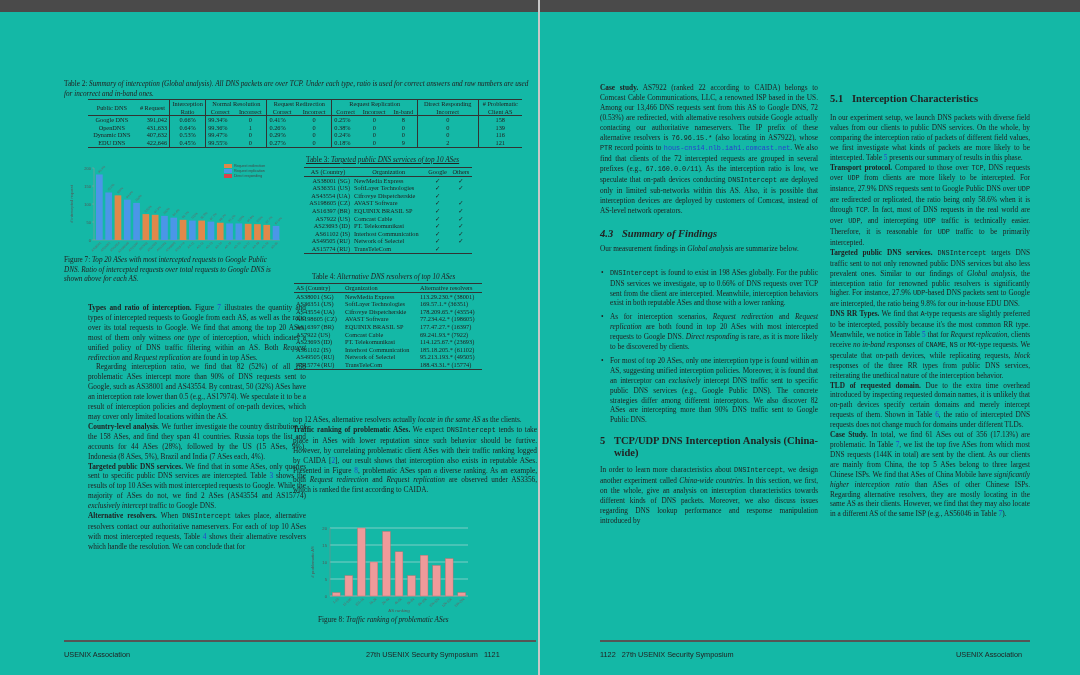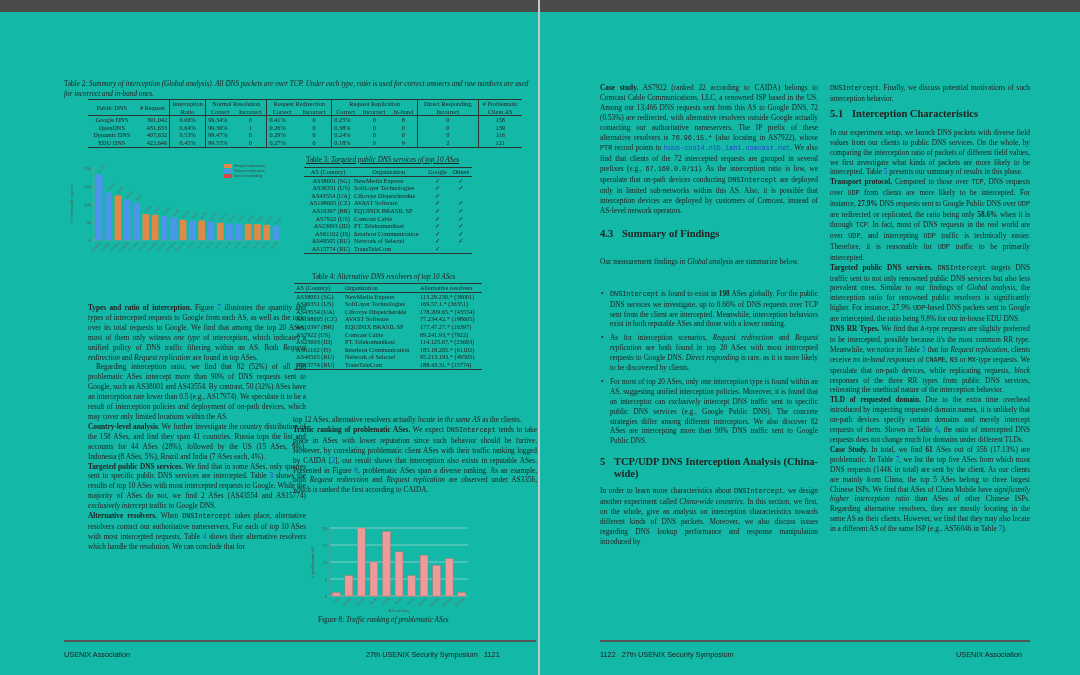--- a/index.html
+++ b/index.html
@@ -12,21 +12,21 @@
   .gutter { position: absolute; left: 538px; top: 0; width: 2px; height: 675px; background: #c8c8c8; }
 
   .col { position: absolute; font-size: 7.3px; line-height: 9.9px; text-align: justify; }
   .p { margin-bottom: 0; }
   .p.indent { text-indent: 8px; }
   .rh { font-weight: bold; }
   .it { font-style: italic; }
   .tt { font-family: "Liberation Mono", monospace; font-size: 6.8px; }
   .link { color: #2a3dd0; }
   .tt.link { color: #2a3dd0; }
-  .bold { font-weight: bold; }
+  .bold { font-weight: normal; }
 
   .caption { font-size: 7.2px; line-height: 9.6px; }
   .caption .it { font-style: italic; }
 
   table.tbl { border-collapse: collapse; font-size: 6.3px; line-height: 7.6px; }
   table.tbl td, table.tbl th { font-weight: normal; padding: 0 2px; white-space: nowrap; }
   .topline { border-top: 1.2px solid #333; }
   .botline { border-bottom: 1.2px solid #333; }
   .midline { border-bottom: 0.8px solid #333; }
   .vr { border-right: 0.6px solid #333; }
@@ -214,20 +214,24 @@
         <g>
           <rect x="160" y="6" width="8" height="4" fill="#e0884a"></rect>
           <text x="170" y="9.4" font-size="3.6" fill="#444">Request redirection</text>
           <rect x="160" y="11" width="8" height="4" fill="#4b96e8"></rect>
           <text x="170" y="14.4" font-size="3.6" fill="#444">Request replication</text>
           <rect x="160" y="16" width="8" height="4" fill="#d9434a"></rect>
           <text x="170" y="19.4" font-size="3.6" fill="#444">Direct responding</text>
         </g>
       </svg>
 
+    <div class="caption" style="position:absolute; left:64px; top:244px; width:218px; text-align:left;">
+      <span>Figure 7:</span>
+      <span class="it">Top 20 ASes with most intercepted requests to Google Public DNS. Ratio of intercepted requests over total requests to Google DNS is shown above for each AS.</span>
+    </div>
 
     <div class="caption" style="position:absolute; left:306px; top:144px; width:230px;text-decoration:underline;">
       <span>Table 3:</span>
       <span class="it">Targeted public DNS services of top 10 ASes</span>
     </div>
     <table class="tbl" style="position:absolute; left:304px; top:155px; width:168px;">
       <thead>
         <tr class="topline">
           <td class="midline" style="text-align:center;">AS (Country)</td>
           <td class="midline" style="text-align:center;">Organization</td>
@@ -478,24 +482,24 @@
         <span class="tt">76.96.15.*</span>
         <span>(also locating in AS7922), whose</span>
         <span class="tt">PTR</span>
         <span>record points to</span>
         <span class="tt link">hous-cns14.nlb.iah1.comcast.net</span><span>. We also find that clients of the 72 intercepted requests are grouped in several prefixes (e.g.,</span>
         <span class="tt">67.160.0.0/11</span><span>). As the interception ratio is low, we speculate that on-path devices conducting</span>
         <span class="tt">DNSIntercept</span>
         <span>are deployed only in limited sub-networks within this AS. Also, it is possible that interception devices are deployed by customers of Comcast, instead of AS-level network operators.</span>
       </p>
 
-      <div class="sec-h" style="margin-top:12px; margin-bottom:17px;">
+      <div class="sec-h" style="margin-top:12px; margin-bottom:4px;font-style:italic;">
         <span class="num">4.3</span><span>Summary of Findings</span>
       </div>
-      <p class="p" style="margin-bottom:22px;font-family:Liberation Serif, serif;">
+      <p class="p" style="margin-bottom:14px;font-family:Liberation Serif, serif;">
         <span>Our measurement findings in</span>
         <span class="it">Global analysis</span>
         <span>are summarize below.</span>
       </p>
       <ul class="bullets">
         <li>
           <span class="tt">DNSIntercept</span>
           <span>is found to exist in</span>
           <span class="bold">198</span>
           <span>ASes globally. For the public DNS services we investigate, up to 0.66% of DNS requests over TCP sent from the client are intercepted. Meanwhile, interception behaviors exist in both reputable ASes and those with a lower ranking.</span>
@@ -521,24 +525,21 @@
           <span>TCP/UDP DNS Interception Analysis (China-wide)</span>
       </div>
       <p class="p">
         <span>In order to learn more characteristics about</span>
         <span class="tt">DNSIntercept</span><span>, we design another experiment called</span>
         <span class="it">China-wide countries</span><span>. In this section, we first, on the whole, give an analysis on interception characteristics towards different kinds of DNS packets. Moreover, we also discuss issues regarding DNS lookup performance and response manipulation introduced by</span>
       </p>
     </div>
 
     <div class="col" style="left:290px; top:71px; width:200px;">
-      <p class="p">
-        <span class="tt">DNSIntercept</span><span>. Finally, we discuss potential motivations of such interception behavior.</span>
-      </p>
-      <div class="sec-h" style="margin-top:4px; margin-bottom:8px;">
+      <div class="sec-h" style="margin-top:10px; margin-bottom:8px;">
         <span class="num">5.1</span><span>Interception Characteristics</span>
       </div>
       <p class="p">
         <span>In our experiment setup, we launch DNS packets with diverse field values from our clients to public DNS services. On the whole, by comparing the interception ratio of packets of different field values, we first investigate what kinds of packets are more likely to be intercepted. Table</span>
         <span class="link">5</span>
         <span>presents our summary of results in this phase.</span>
       </p>
       <p class="p">
         <span class="rh">Transport protocol.</span>
         <span>Compared to those over</span>

